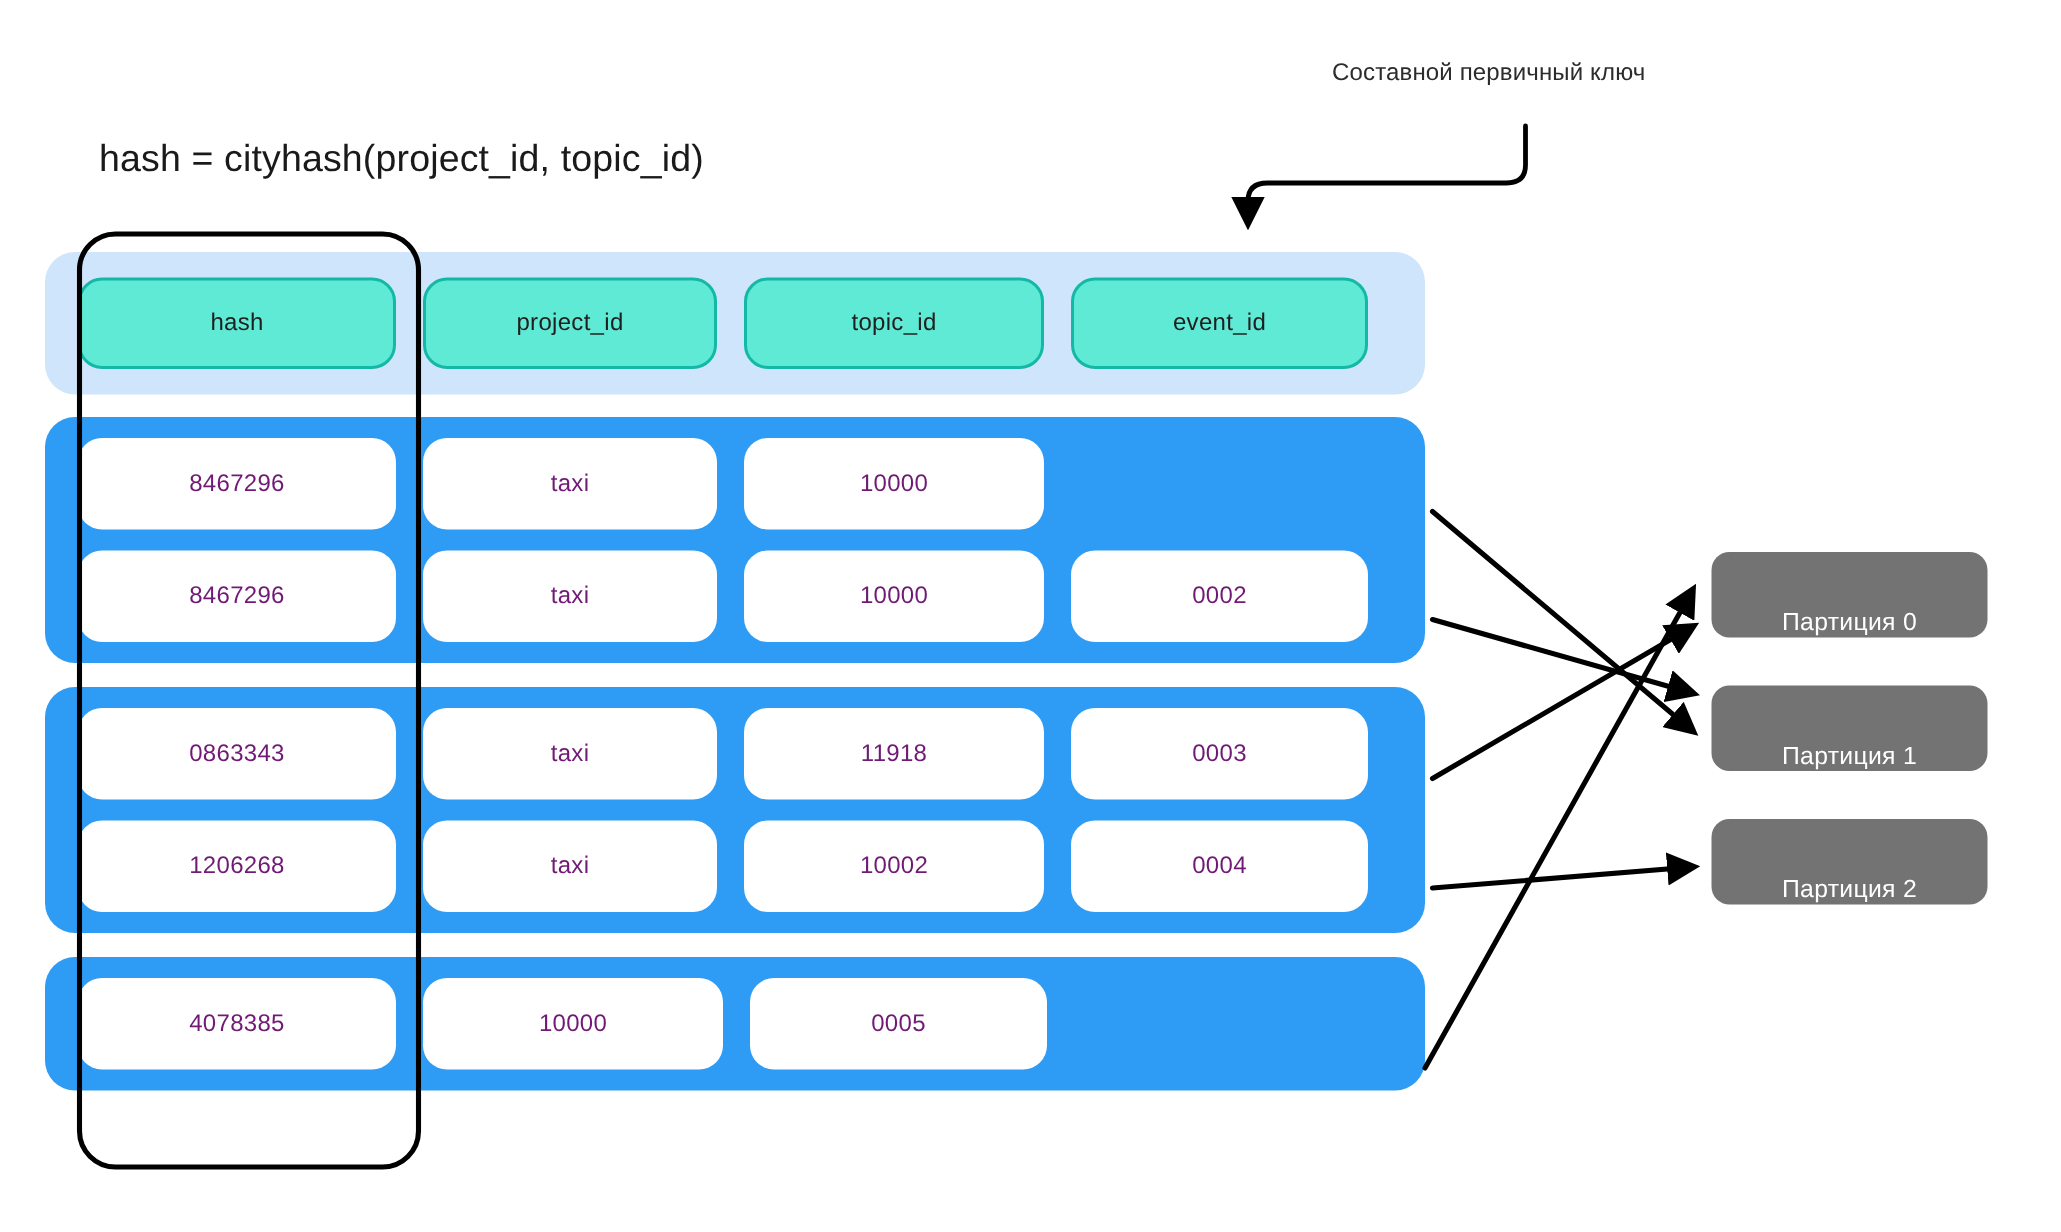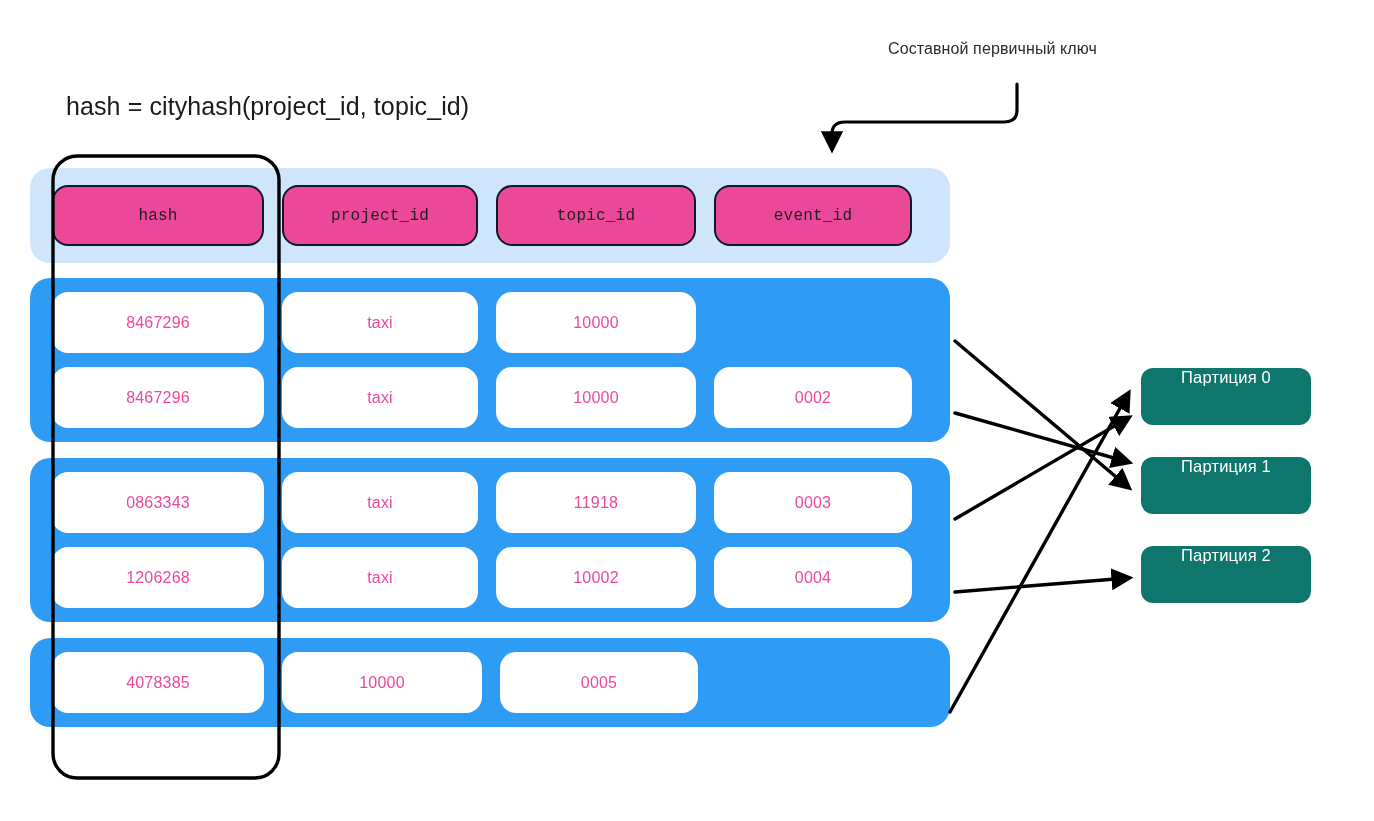--- a/index.html
+++ b/index.html
@@ -54,36 +54,35 @@
     font-size:16px;
     box-sizing:border-box;
     letter-spacing:.2px;
   }
   .cell.c-hash{width:212px;}
   .cell.c-project{width:196px;}
   .cell.c-topic{width:200px;}
   .cell.c-event{width:198px;text-align:right;}
 
   .band.header .cell{
-    background:#ec4899;
-    border:2px solid #0f172a;
+    background:#5eead4;
+    border:2px solid #14b8a6;
     color:#1f1f1f;
-    font-family:Liberation Mono, monospace;
   }
   .band.group .cell{
     background:#ffffff;
-    color:#ec4899;
+    color:#701a75;
   }
 
   
   .partitions{position:absolute;left:1141px;top:0;width:196px;z-index:4;}
   .partition{
-    position:absolute;left:0;width:170px;height:57px;
-    background:#0f766e;border-radius:12px;
-    display:flex;align-items:flex-start;justify-content:center;
+    position:absolute;left:0;width:184px;height:57px;
+    background:#737373;border-radius:12px;
+    display:flex;align-items:flex-end;justify-content:center;
     color:#ffffff;font-size:16.5px;letter-spacing:.2px;
   }
   .p0{top:368px;}
   .p1{top:457px;}
   .p2{top:546px;}
 </style>
 </head>
 <body>
 
 <div class="stage">

